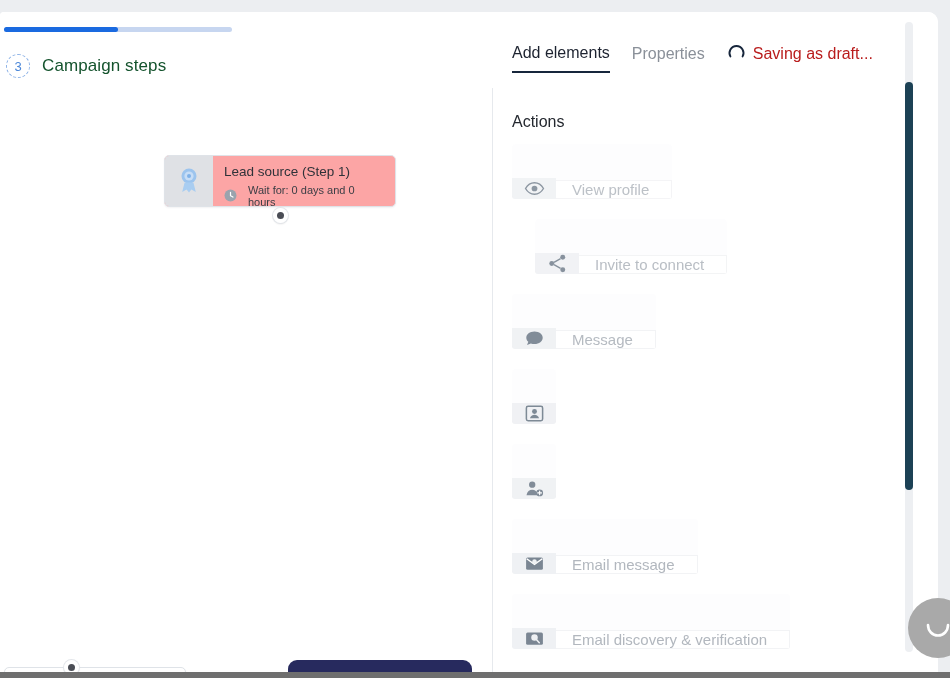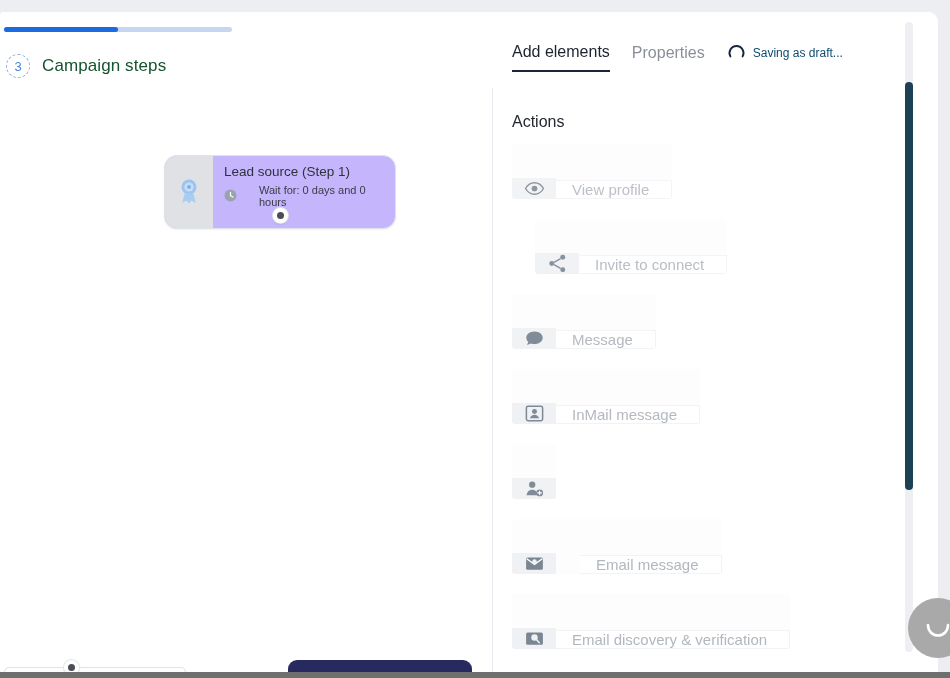--- a/index.html
+++ b/index.html
@@ -63,24 +63,24 @@
   }
   .step-title {
     font-size: 17px;
     color: #14532d;
     letter-spacing: .1px;
   }
   
   .flow-card {
     position: absolute;
     left: 164px; top: 143px;
-    width: 232px; height: 74px;
-    background: #c4b5fd;
+    width: 232px; height: 52px;
+    background: #fca5a5;
     border: 1px solid #dfe3e8;
-    border-radius: 13px;
+    border-radius: 5px;
     display: flex;
     box-shadow: 0 1px 2px rgba(30,40,60,.06);
     overflow: hidden;
   }
   .flow-icon-box {
     width: 48px;
     background: #dfe1e5;
     display: flex; align-items: center; justify-content: center;
     flex: 0 0 48px;
   }
@@ -88,21 +88,21 @@
     flex: 1;
     padding: 8px 10px 0 11px;
   }
   .flow-title {
     font-size: 13.5px;
     color: #2f3239;
     line-height: 16px;
   }
   .flow-sub {
     margin-top: 4px;
-    display: flex; align-items: center; gap: 22px;
+    display: flex; align-items: center; gap: 11px;
     font-size: 11px;
     color: #3a3d44;
   }
   .clock-icon { flex: 0 0 13px; }
   .connector-dot {
     position: absolute;
     width: 15px; height: 15px;
     border-radius: 50%;
     background: #ffffff;
     box-shadow: 0 0 0 1px #e3e6ea, 0 1px 2px rgba(0,0,0,.14);
@@ -168,22 +168,22 @@
     padding-bottom: 9px;
     cursor: pointer;
     white-space: nowrap;
   }
   .tab.active {
     color: #1d2330;
     border-bottom: 2.5px solid #17263c;
   }
   .saving {
     display: flex; align-items: center; gap: 7px;
-    font-size: 12px;
-    color: #0c4a6e;
+    font-size: 16px;
+    color: #b91c1c;
     padding-bottom: 9px;
     white-space: nowrap;
   }
   .section-title {
     position: absolute;
     left: 19px; top: 101px;
     font-size: 16px;
     color: #24282f;
   }
   .actions-list {
@@ -220,21 +220,21 @@
     border-left: none;
     white-space: nowrap;
   }
   
   .action-item { opacity: .85; }
   .action-item:nth-child(1) { opacity: .78; }
   .action-item:nth-child(2) { opacity: .82; margin-left: 23px; }
   .action-item:nth-child(3) { opacity: .86; }
   .action-item:nth-child(4) { opacity: .88; }
   .action-item:nth-child(5) { opacity: .86; }
-  .action-item:nth-child(6) { opacity: .9; gap: 24px; }
+  .action-item:nth-child(6) { opacity: .9; }
   .action-item:nth-child(7) { opacity: .9; }
   
   .scroll-track {
     position: absolute;
     left: 905px; top: 22px;
     width: 8px; height: 630px;
     background: #edeff2;
     border-radius: 4px;
   }
   .scroll-thumb {
@@ -364,21 +364,20 @@
         </div>
 
         <div class="action-item">
           <div class="action-icon-box">
             <svg width="21" height="21" viewBox="0 0 22 22" fill="none">
               <rect x="2.5" y="3.5" width="17" height="15" rx="1.8" stroke="#6d7a88" stroke-width="1.6" fill="none"></rect>
               <circle cx="11" cy="9" r="2.6" fill="#6d7a88"></circle>
               <path d="M6.2 16 C6.9 13.4 8.8 12.2 11 12.2 C13.2 12.2 15.1 13.4 15.8 16 Z" fill="#6d7a88"></path>
             </svg>
           </div>
-          <div class="action-label">InMail message</div>
         </div>
 
         <div class="action-item">
           <div class="action-icon-box">
             <svg width="21" height="21" viewBox="0 0 22 22" fill="none">
               <circle cx="8.6" cy="7" r="3.3" fill="#6d7a88"></circle>
               <path d="M2.6 18 C3.3 14.2 5.8 12.3 8.6 12.3 C11.4 12.3 13.9 14.2 14.6 18 Z" fill="#6d7a88"></path>
               <circle cx="16.4" cy="15.6" r="3.6" fill="#6d7a88"></circle>
               <path d="M16.4 13.6 V17.6 M14.4 15.6 H18.4" stroke="#ffffff" stroke-width="1.2" stroke-linecap="round"></path>
             </svg>

